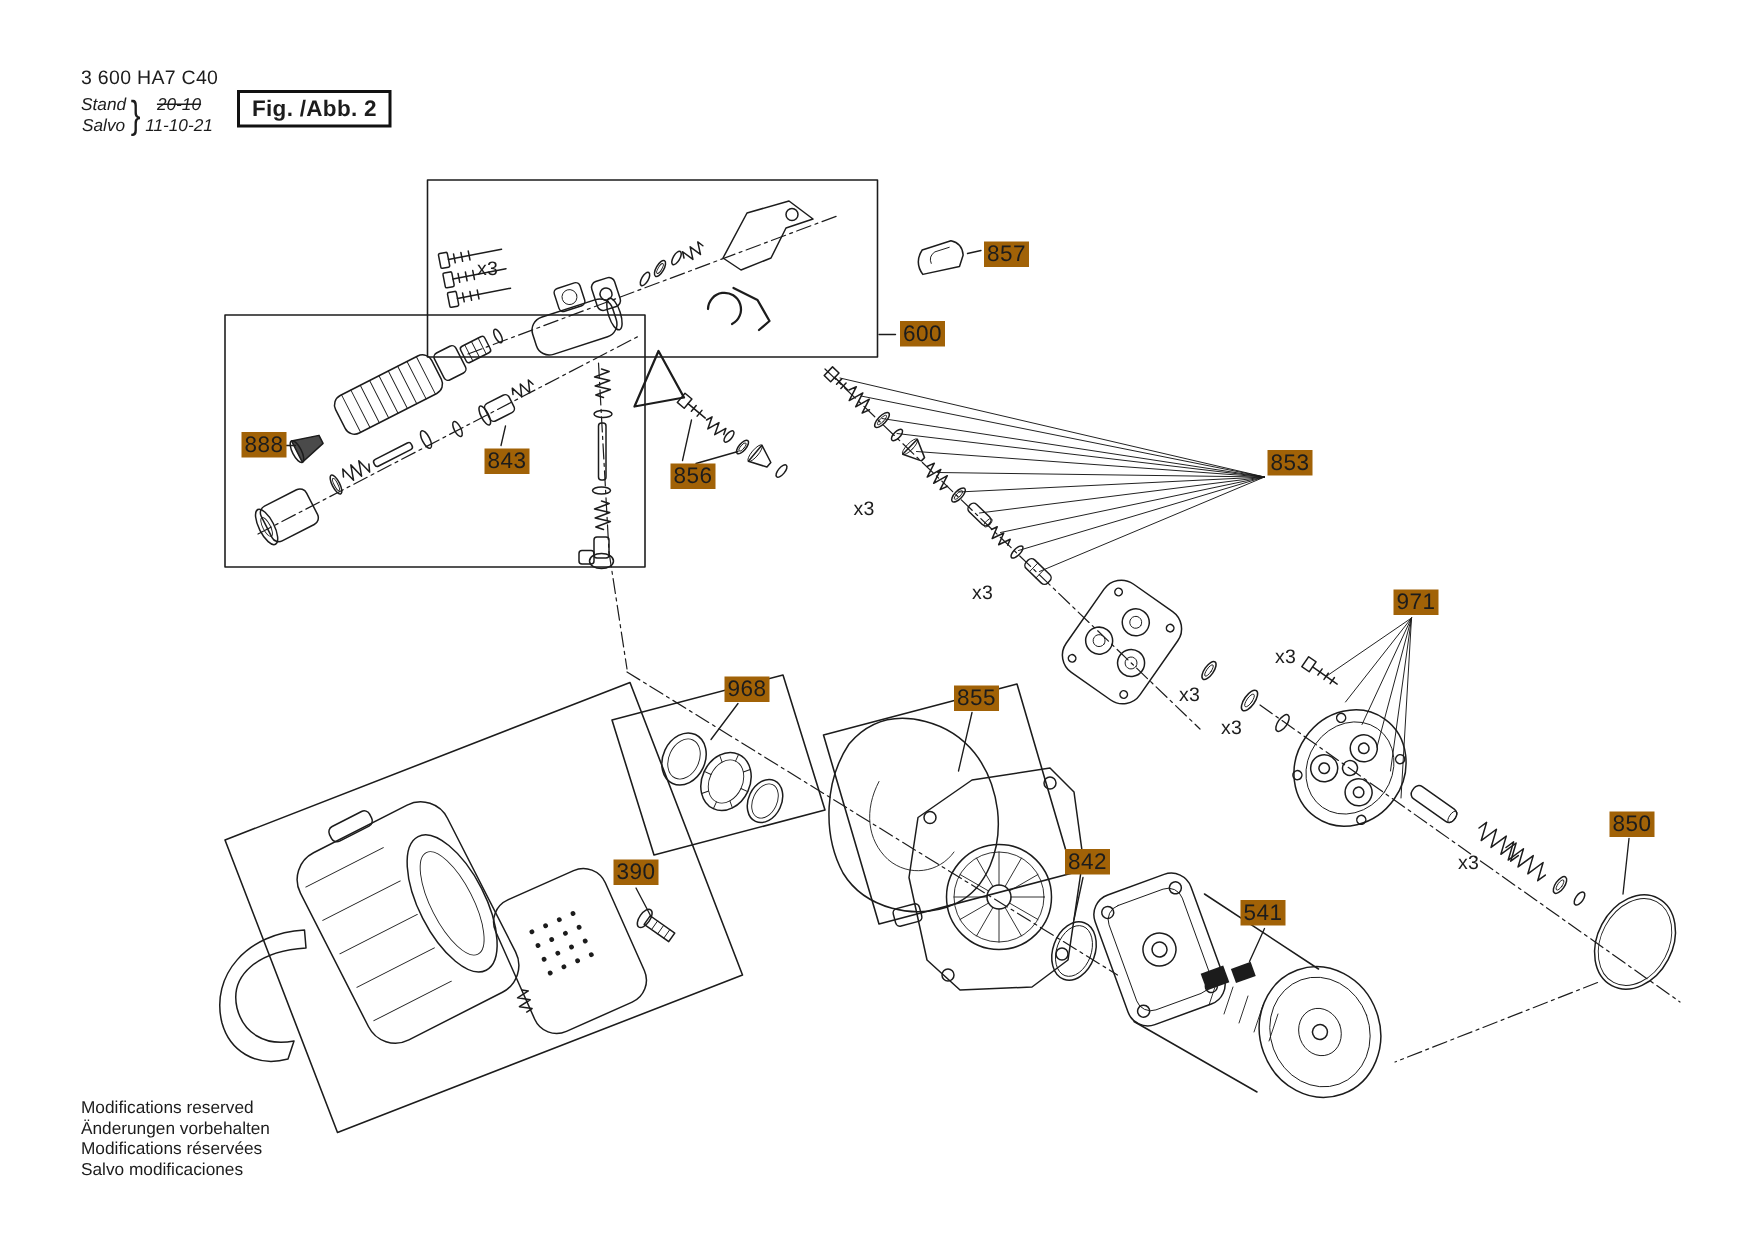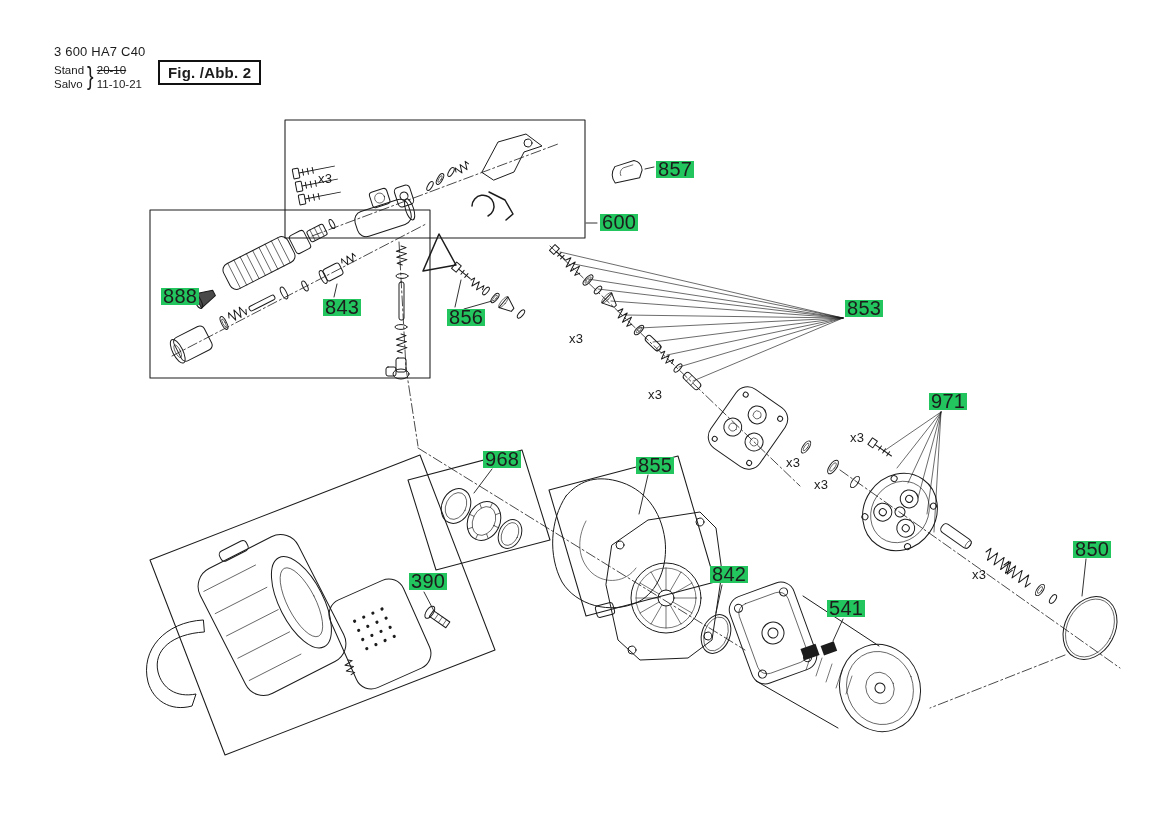--- a/index.html
+++ b/index.html
@@ -22,29 +22,29 @@
   .diagram .thin { stroke-width: .6; }
   .diagram .mid  { stroke-width: 1.5; }
   .diagram .box  { stroke-width: 1.05; }
   .diagram .dash { stroke-dasharray: 10 3 2 3; stroke-width: .8; }
   .diagram .fan  { stroke-width: .65; }
   .diagram .lead { stroke-width: .9; }
   .diagram .ink  { fill: #1c1c1c; stroke: none; }
   .diagram .dark { fill: #4a4a4a; stroke: #1c1c1c; }
 
   .callout {
-    position: absolute; font-size: 20px; line-height: 17px;
-    background: #22c55e; padding: 0 2px; letter-spacing: .3px; text-align: right;
+    position: absolute; font-size: 15px; line-height: 17px;
+    background: #a16207; padding: 0 2px; letter-spacing: .3px; text-align: right;
   }
   .qty { position: absolute; font-size: 13px; line-height: 15px; letter-spacing: .2px; }
 
-  .header { position: absolute; left: 54px; top: 44px; }
+  .header { position: absolute; left: 54px; top: 44px; text-align: center; }
   .part-number { font-size: 13px; letter-spacing: .2px; margin-bottom: 2px; }
   .rev { display: flex; align-items: center; }
-  .rev-col { display: flex; flex-direction: column; }
+  .rev-col { display: flex; flex-direction: column; font-style: italic; }
   .rev-col div { font-size: 11.5px; line-height: 14px; }
   .brace { font-size: 26px; font-weight: 400; margin: 0 2px; display: inline-block; transform: scaleX(.75); }
   .strike { text-decoration: line-through; }
   .fig-label {
     position: absolute; left: 158px; top: 60px;
     border: 2px solid #111; padding: 2px 8px;
     font-size: 15px; font-weight: bold; background: #fff; letter-spacing: .2px;
   }
   .footer { position: absolute; left: 54px; top: 733px; }
   .footer div { font-size: 11.5px; line-height: 13.5px; }
@@ -506,14 +506,20 @@
   <div class="callout" style="left:1073px;top:541px">850</div>
 
   <div class="qty" style="left:318px;top:171px">x3</div>
   <div class="qty" style="left:569px;top:331px">x3</div>
   <div class="qty" style="left:648px;top:387px">x3</div>
   <div class="qty" style="left:786px;top:455px">x3</div>
   <div class="qty" style="left:850px;top:430px">x3</div>
   <div class="qty" style="left:814px;top:477px">x3</div>
   <div class="qty" style="left:972px;top:567px">x3</div>
 
+  <div class="footer">
+    <div>Modifications reserved</div>
+    <div>Änderungen vorbehalten</div>
+    <div>Modifications réservées</div>
+    <div>Salvo modificaciones</div>
+  </div>
 
 </div>
 
 </body></html>

